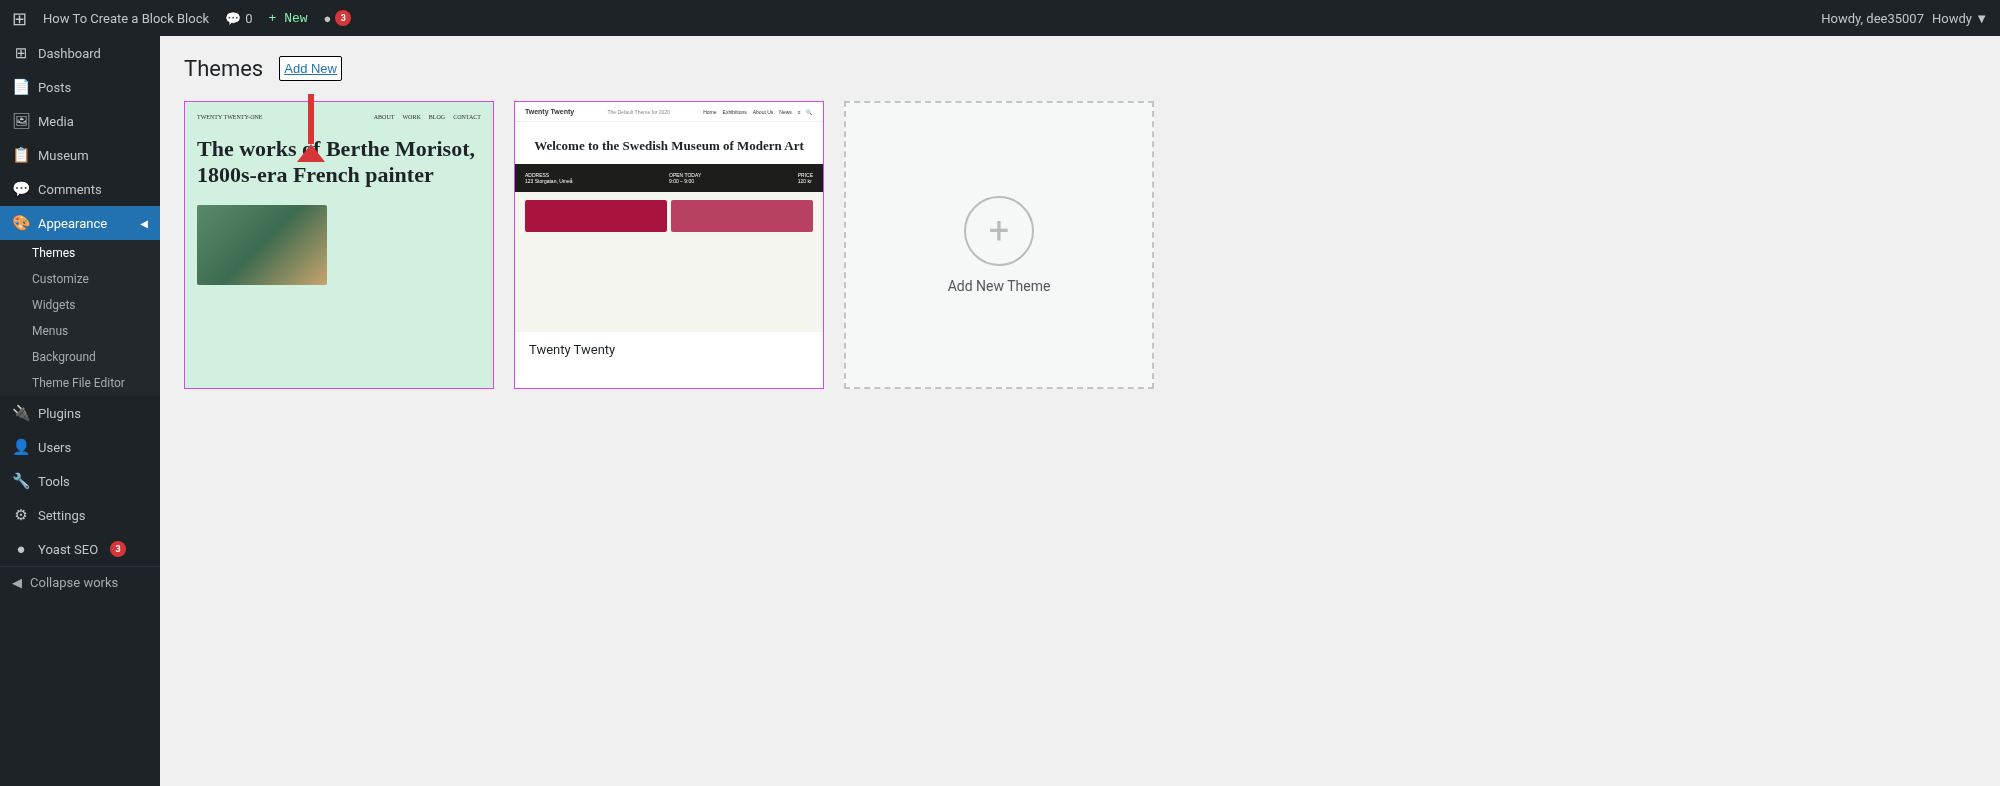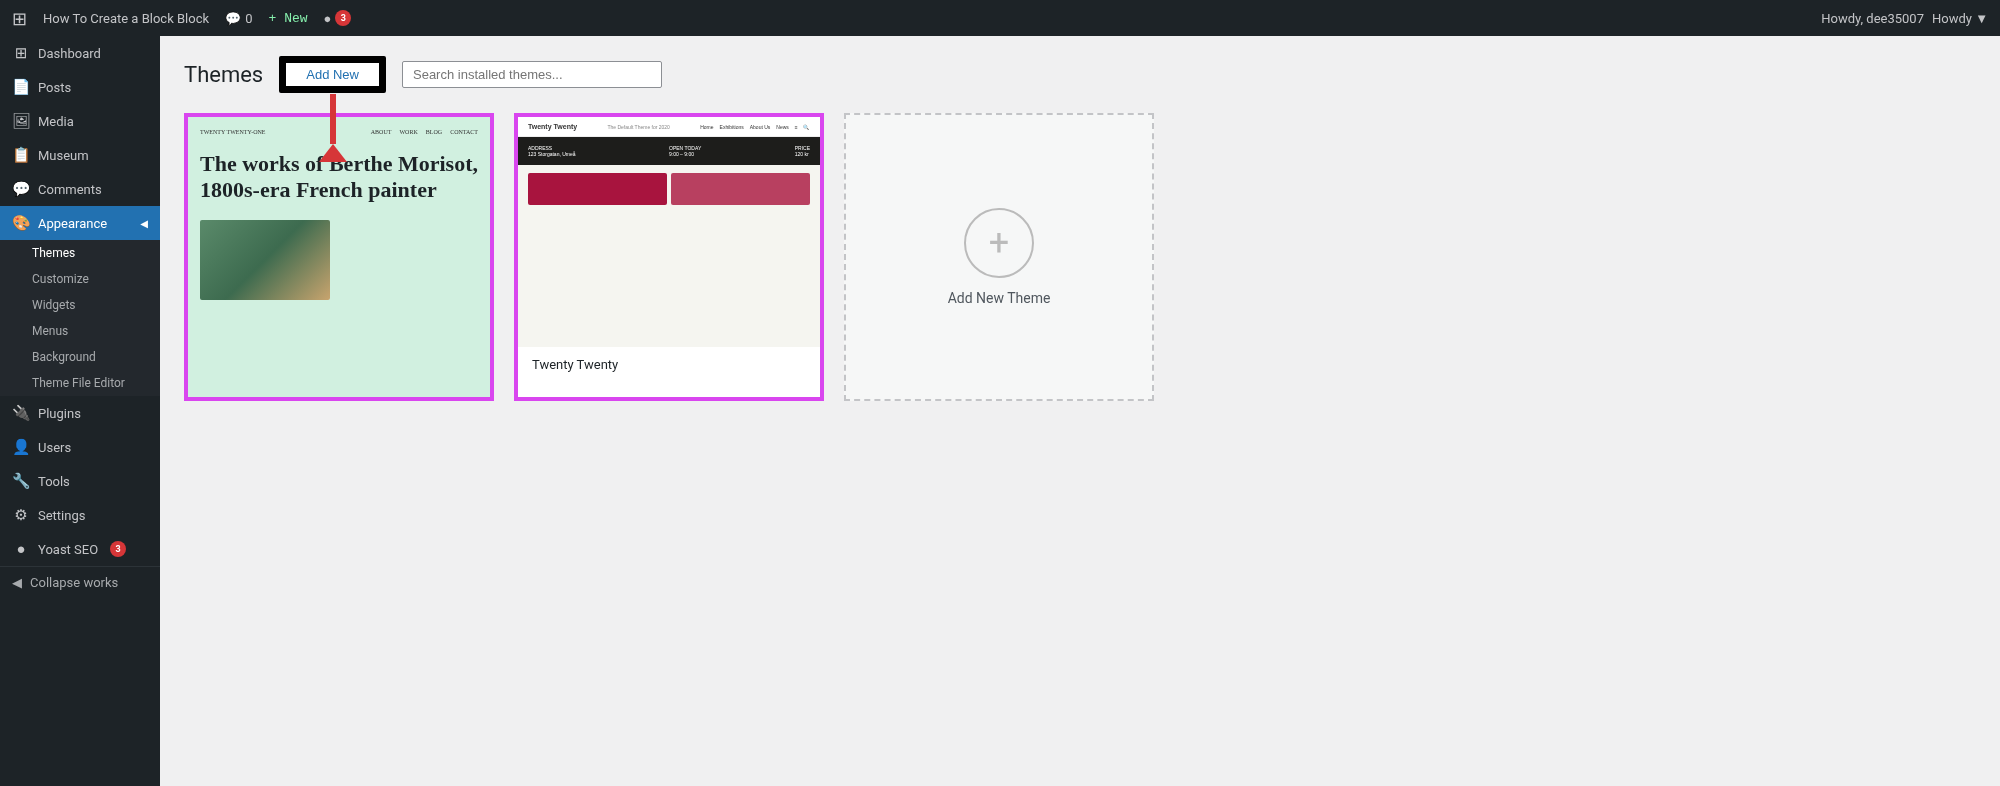--- a/index.html
+++ b/index.html
@@ -65,27 +65,28 @@
     
     .page-header {
       display: flex;
       align-items: center;
       gap: 16px;
       margin-bottom: 20px;
     }
     .page-title { font-size: 22px; font-weight: 400; color: #1d2327; }
     .add-new-btn {
       background: #fff;
-      border: 7px solid #000000;
+      border: 1px solid #000000;
       color: #2271b1;
-      padding: 4px 20px;
+      padding: 4px 4px;
       font-size: 13px;
       cursor: pointer;
       border-radius: 2px;
       position: relative;
+      text-decoration: underline;
     }
 
     .search-input {
       border: 1px solid #8c8f94;
       padding: 5px 10px;
       font-size: 13px;
       width: 260px;
       background: #fff;
       color: #2c3338;
       border-radius: 2px;
@@ -95,21 +96,21 @@
     .themes-grid {
       display: flex;
       gap: 20px;
       flex-wrap: wrap;
     }
 
     
     .theme-card {
       width: 310px;
       background: #fff;
-      border: 4px solid #d946ef;
+      border: 1px solid #d946ef;
       position: relative;
       cursor: pointer;
       overflow: hidden;
     }
     .theme-preview {
       width: 100%;
       height: 230px;
       overflow: hidden;
       position: relative;
     }
@@ -349,21 +350,20 @@
     <div class="page-header">
       <h1 class="page-title">Themes</h1>
       <div style="position:relative; display:inline-block;">
         <button class="add-new-btn">Add New</button>
         
         <div style="position:absolute; top:38px; left:50%; transform:translateX(-50%); display:flex; flex-direction:column; align-items:center; z-index:10;">
           <div style="width:6px; height:50px; background:#d63638;"></div>
           <div style="width:0; height:0; border-left:14px solid transparent; border-right:14px solid transparent; border-bottom:18px solid #d63638;"></div>
         </div>
       </div>
-      <input type="text" class="search-input" placeholder="Search installed themes..." style="">
     </div>
 
     <div class="themes-grid">
 
       <div class="theme-card">
         <div class="theme-preview tt1-preview">
           <div class="tt1-nav">
             <span>TWENTY TWENTY-ONE</span>
             <div style="display:flex; gap:8px;">
               <span>ABOUT</span>
@@ -388,20 +388,23 @@
               <span style="font-size:7px; font-weight:bold;">Twenty Twenty</span>
               <span style="font-size:5px; color:#888;">The Default Theme for 2020</span>
               <div style="display:flex;gap:6px;">
                 <span>Home</span>
                 <span>Exhibitions</span>
                 <span>About Us</span>
                 <span>News</span>
                 <span>≡</span>
                 <span>🔍</span>
               </div>
+            </div>
+            <div class="tt2-hero">
+              <div class="tt2-hero-title">Welcome to the Swedish Museum of Modern Art</div>
             </div>
             <div class="tt2-dark-block">
               <div class="tt2-dark-item">
                 <div>ADDRESS</div>
                 <div>123 Storgatan, Umeå</div>
               </div>
               <div class="tt2-dark-item">
                 <div>OPEN TODAY</div>
                 <div>9:00 – 9:00</div>
               </div>

